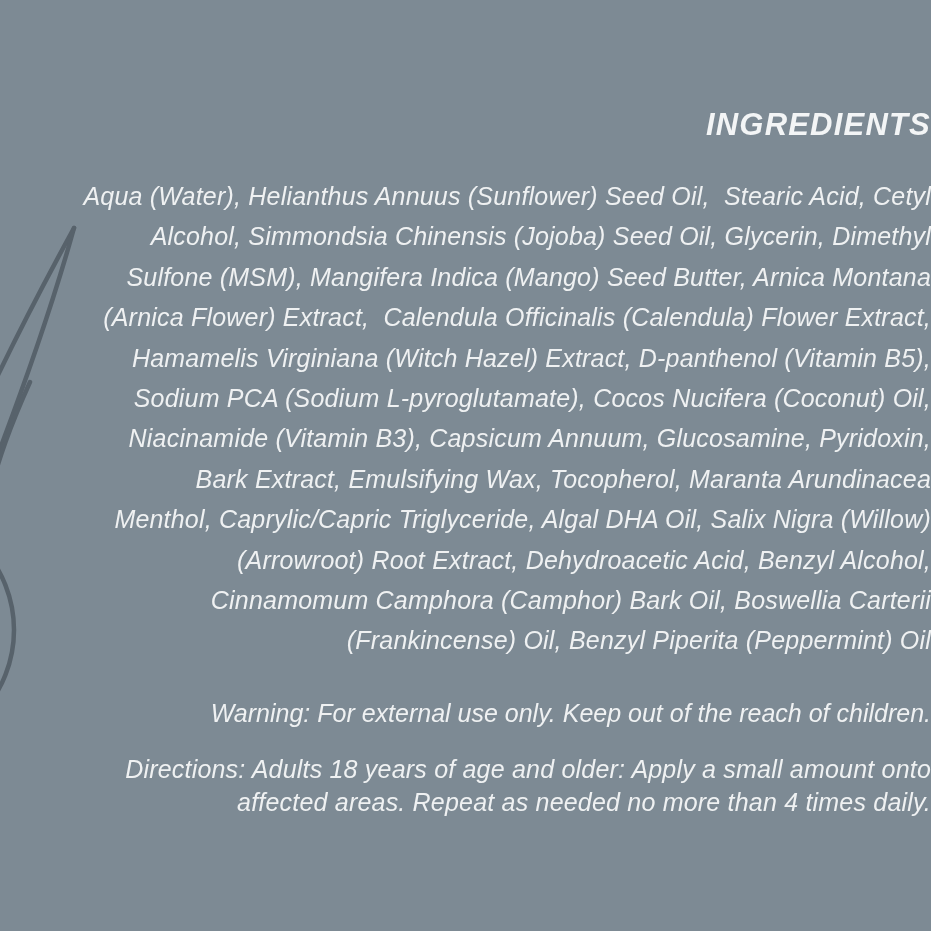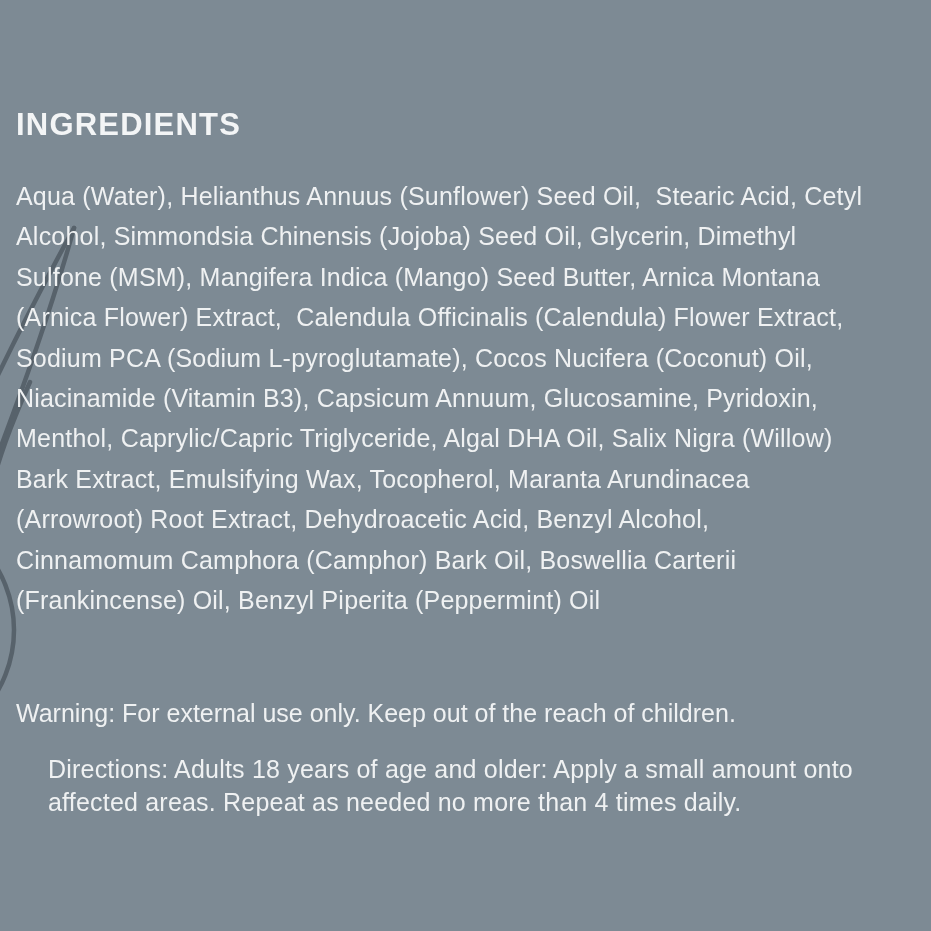--- a/index.html
+++ b/index.html
@@ -19,22 +19,23 @@
     color:var(--text);
   }
   .decoration{
     position:absolute;
     left:0;top:0;
     width:931px;height:931px;
     pointer-events:none;
   }
   .block{
     position:absolute;
-    left:16px;right:0;
-    text-align:left;
+    left:4px;right:0;
+    text-align:right;
+    font-style:italic;
   }
   .heading{
     top:107px;
     font-size:31px;
     font-weight:700;
     letter-spacing:1.2px;
     line-height:36px;
     color:#f3f5f6;
   }
   .ingredients{
@@ -78,24 +79,25 @@
     </g>
   </svg>
 
   <div class="block heading">INGREDIENTS</div>
 
   <div class="block ingredients">
     <div class="line">Aqua (Water), Helianthus Annuus (Sunflower) Seed Oil,  Stearic Acid, Cetyl</div>
     <div class="line">Alcohol, Simmondsia Chinensis (Jojoba) Seed Oil, Glycerin, Dimethyl</div>
     <div class="line">Sulfone (MSM), Mangifera Indica (Mango) Seed Butter, Arnica Montana</div>
     <div class="line">(Arnica Flower) Extract,  Calendula Officinalis (Calendula) Flower Extract,</div>
+    <div class="line">Hamamelis Virginiana (Witch Hazel) Extract, D-panthenol (Vitamin B5),</div>
     <div class="line">Sodium PCA (Sodium L-pyroglutamate), Cocos Nucifera (Coconut) Oil,</div>
     <div class="line">Niacinamide (Vitamin B3), Capsicum Annuum, Glucosamine, Pyridoxin,</div>
+    <div class="line">Bark Extract, Emulsifying Wax, Tocopherol, Maranta Arundinacea</div>
     <div class="line">Menthol, Caprylic/Capric Triglyceride, Algal DHA Oil, Salix Nigra (Willow)</div>
-    <div class="line">Bark Extract, Emulsifying Wax, Tocopherol, Maranta Arundinacea</div>
     <div class="line">(Arrowroot) Root Extract, Dehydroacetic Acid, Benzyl Alcohol,</div>
     <div class="line">Cinnamomum Camphora (Camphor) Bark Oil, Boswellia Carterii</div>
     <div class="line">(Frankincense) Oil, Benzyl Piperita (Peppermint) Oil</div>
   </div>
 
   <div class="block warning">Warning: For external use only. Keep out of the reach of children.</div>
 
   <div class="block directions">
     <div class="line">Directions: Adults 18 years of age and older: Apply a small amount onto</div>
     <div class="line">affected areas. Repeat as needed no more than 4 times daily.</div>

